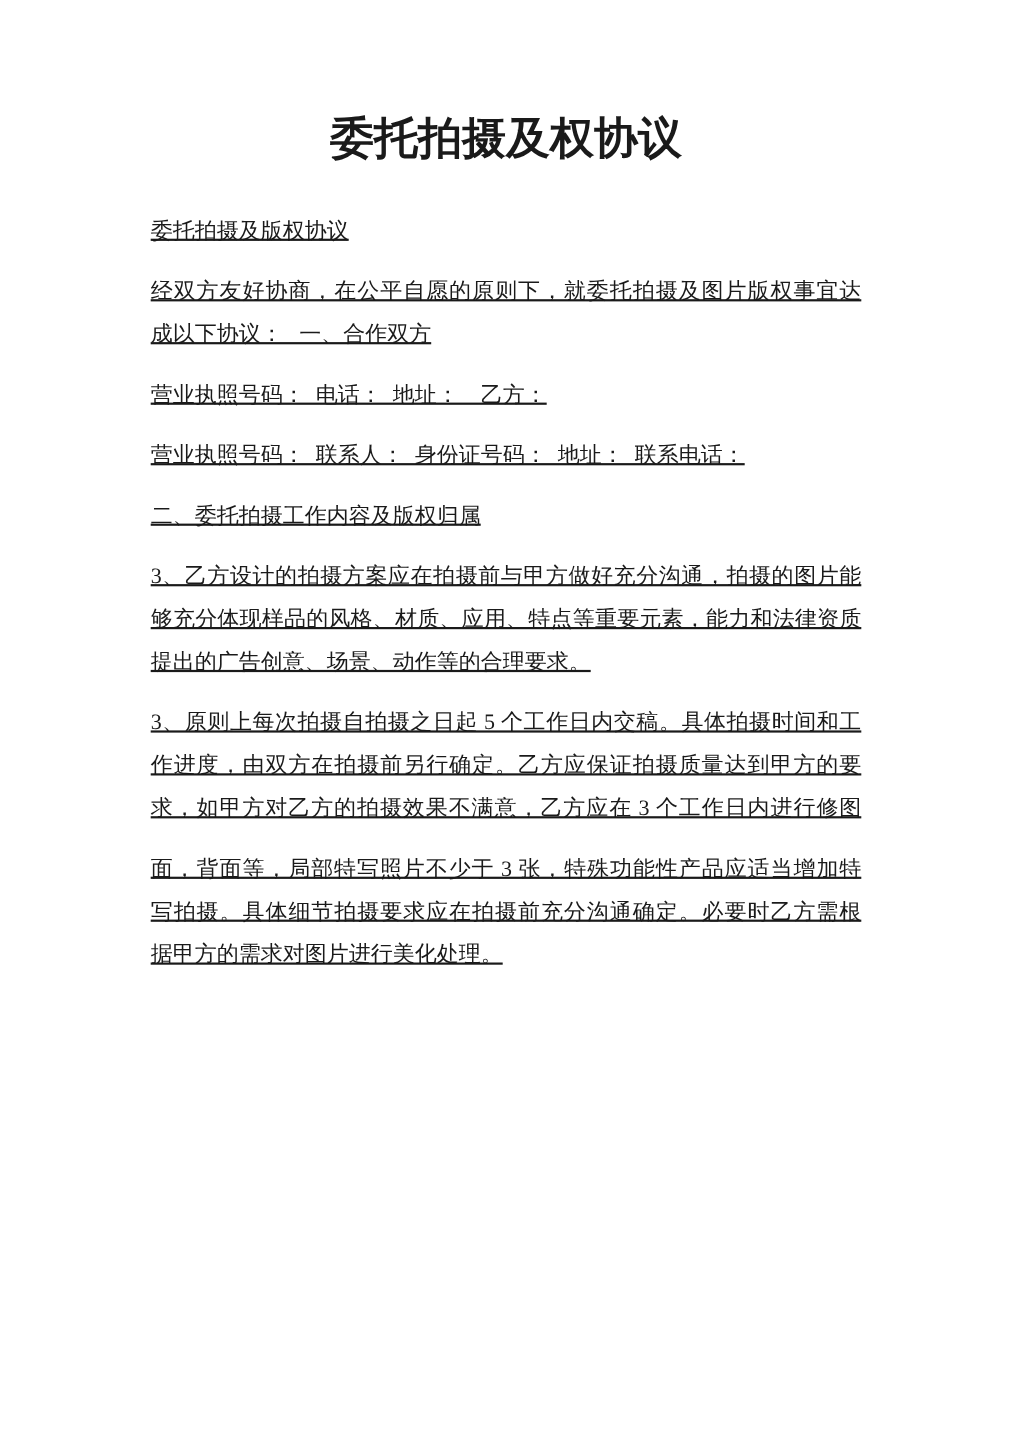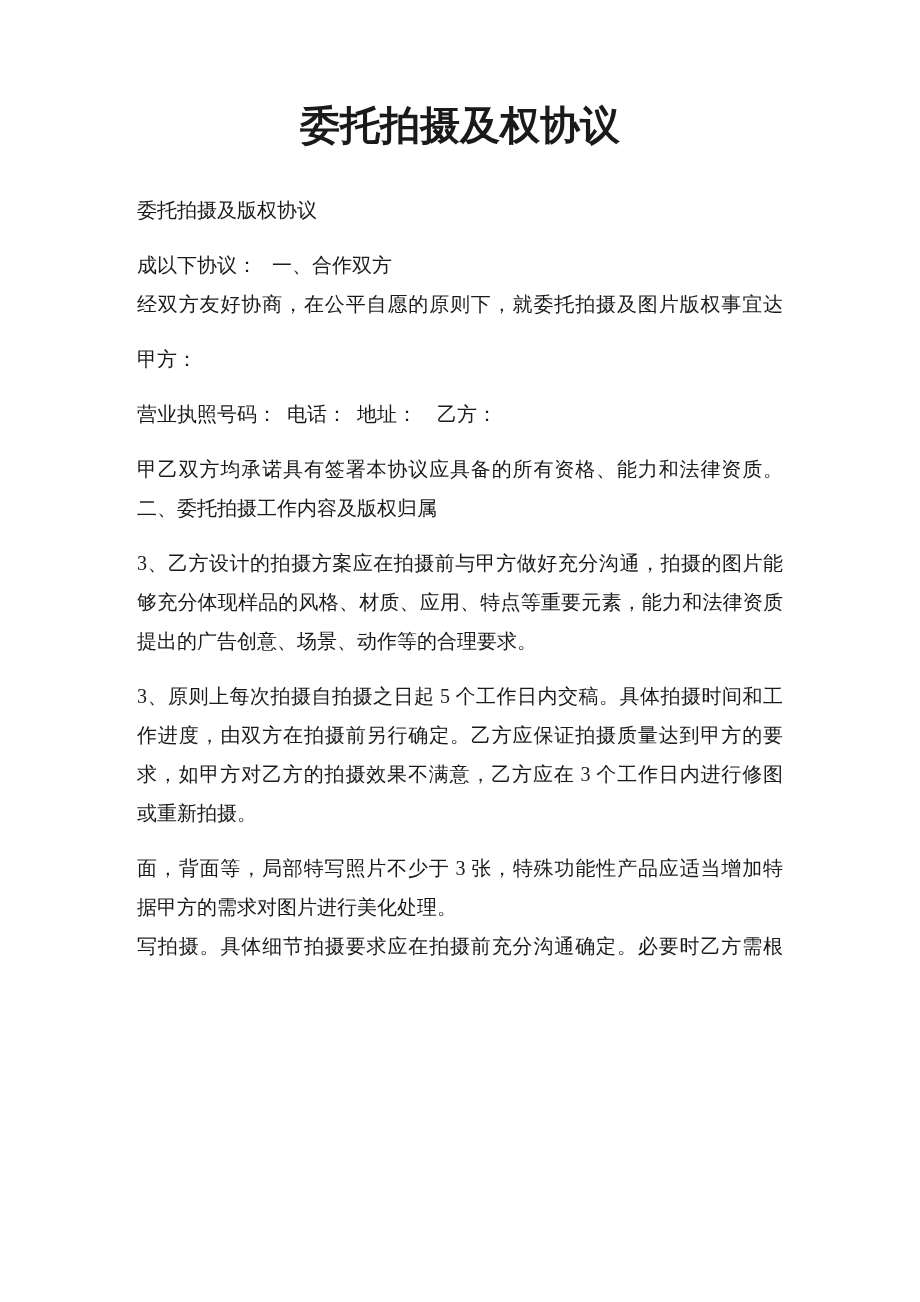--- a/index.html
+++ b/index.html
@@ -30,69 +30,68 @@
     white-space: pre-wrap;
   }
   .para {
     margin: 0 0 16px 0;
   }
   .line {
     font-size: 20px;
     line-height: 39px;
     white-space: pre-wrap;
     text-align: left;
+    text-decoration: underline;
   }
   .jl {
     text-align: justify;
     text-align-last: justify;
   }
 </style>
 </head>
 <body>
 
 <div class="page">
 
   <div class="doc-title">委托拍摄及权协议</div>
 
   <div class="para">
     <div class="line">委托拍摄及版权协议</div>
   </div>
 
   <div class="para">
+    <div class="line jl">经双方友好协商，在公平自愿的原则下，就委托拍摄及图片版权事宜达</div>
     <div class="line">成以下协议：   一、合作双方</div>
-    <div class="line jl">经双方友好协商，在公平自愿的原则下，就委托拍摄及图片版权事宜达</div>
   </div>
 
-  <div class="para">
-    <div class="line">甲方：</div>
-  </div>
 
   <div class="para">
     <div class="line">营业执照号码：  电话：  地址：    乙方：</div>
   </div>
 
+  <div class="para">
+    <div class="line">营业执照号码：  联系人：  身份证号码：  地址：  联系电话：</div>
+  </div>
 
   <div class="para">
-    <div class="line jl">甲乙双方均承诺具有签署本协议应具备的所有资格、能力和法律资质。</div>
     <div class="line">二、委托拍摄工作内容及版权归属</div>
   </div>
 
 
   <div class="para">
     <div class="line jl">3、乙方设计的拍摄方案应在拍摄前与甲方做好充分沟通，拍摄的图片能</div>
     <div class="line jl">够充分体现样品的风格、材质、应用、特点等重要元素，能力和法律资质</div>
     <div class="line">提出的广告创意、场景、动作等的合理要求。</div>
   </div>
 
   <div class="para">
     <div class="line jl">3、原则上每次拍摄自拍摄之日起 5 个工作日内交稿。具体拍摄时间和工</div>
     <div class="line jl">作进度，由双方在拍摄前另行确定。乙方应保证拍摄质量达到甲方的要</div>
     <div class="line jl">求，如甲方对乙方的拍摄效果不满意，乙方应在 3 个工作日内进行修图</div>
-    <div class="line">或重新拍摄。</div>
   </div>
 
   <div class="para">
     <div class="line jl">面，背面等，局部特写照片不少于 3 张，特殊功能性产品应适当增加特</div>
+    <div class="line jl">写拍摄。具体细节拍摄要求应在拍摄前充分沟通确定。必要时乙方需根</div>
     <div class="line">据甲方的需求对图片进行美化处理。</div>
-    <div class="line jl">写拍摄。具体细节拍摄要求应在拍摄前充分沟通确定。必要时乙方需根</div>
   </div>
 
 </div>
 
 </body></html>

